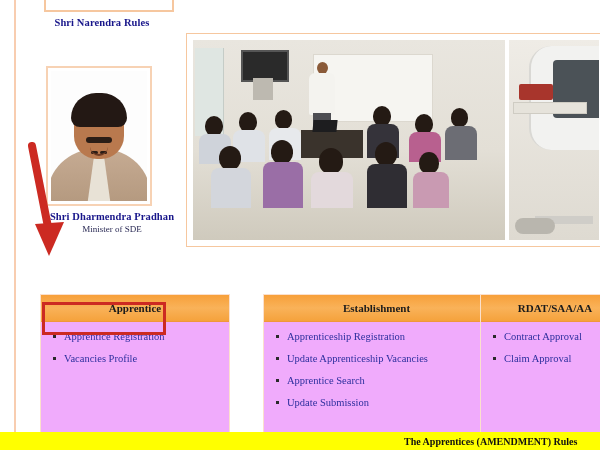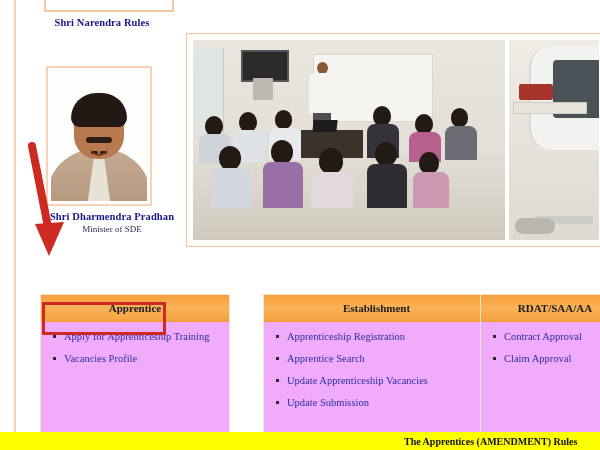--- a/index.html
+++ b/index.html
@@ -252,31 +252,31 @@
       </div>
 
     </div>
   </div>
 
   <div class="cards">
 
     <div class="card c1">
       <div class="card-header">Apprentice</div>
       <div class="card-body">
-        <div class="link-item">Apply for Apprenticeship Training</div>
+        <div class="link-item">Apprentice Registration</div>
         <div class="link-item">Vacancies Profile</div>
       </div>
     </div>
 
     <div class="card c2">
       <div class="card-header">Establishment</div>
       <div class="card-body">
         <div class="link-item">Apprenticeship Registration</div>
+        <div class="link-item">Update Apprenticeship Vacancies</div>
         <div class="link-item">Apprentice Search</div>
-        <div class="link-item">Update Apprenticeship Vacancies</div>
         <div class="link-item">Update Submission</div>
       </div>
     </div>
 
     <div class="card c3">
       <div class="card-header">RDAT/SAA/AA</div>
       <div class="card-body">
         <div class="link-item">Contract Approval</div>
         <div class="link-item">Claim Approval</div>
       </div>

